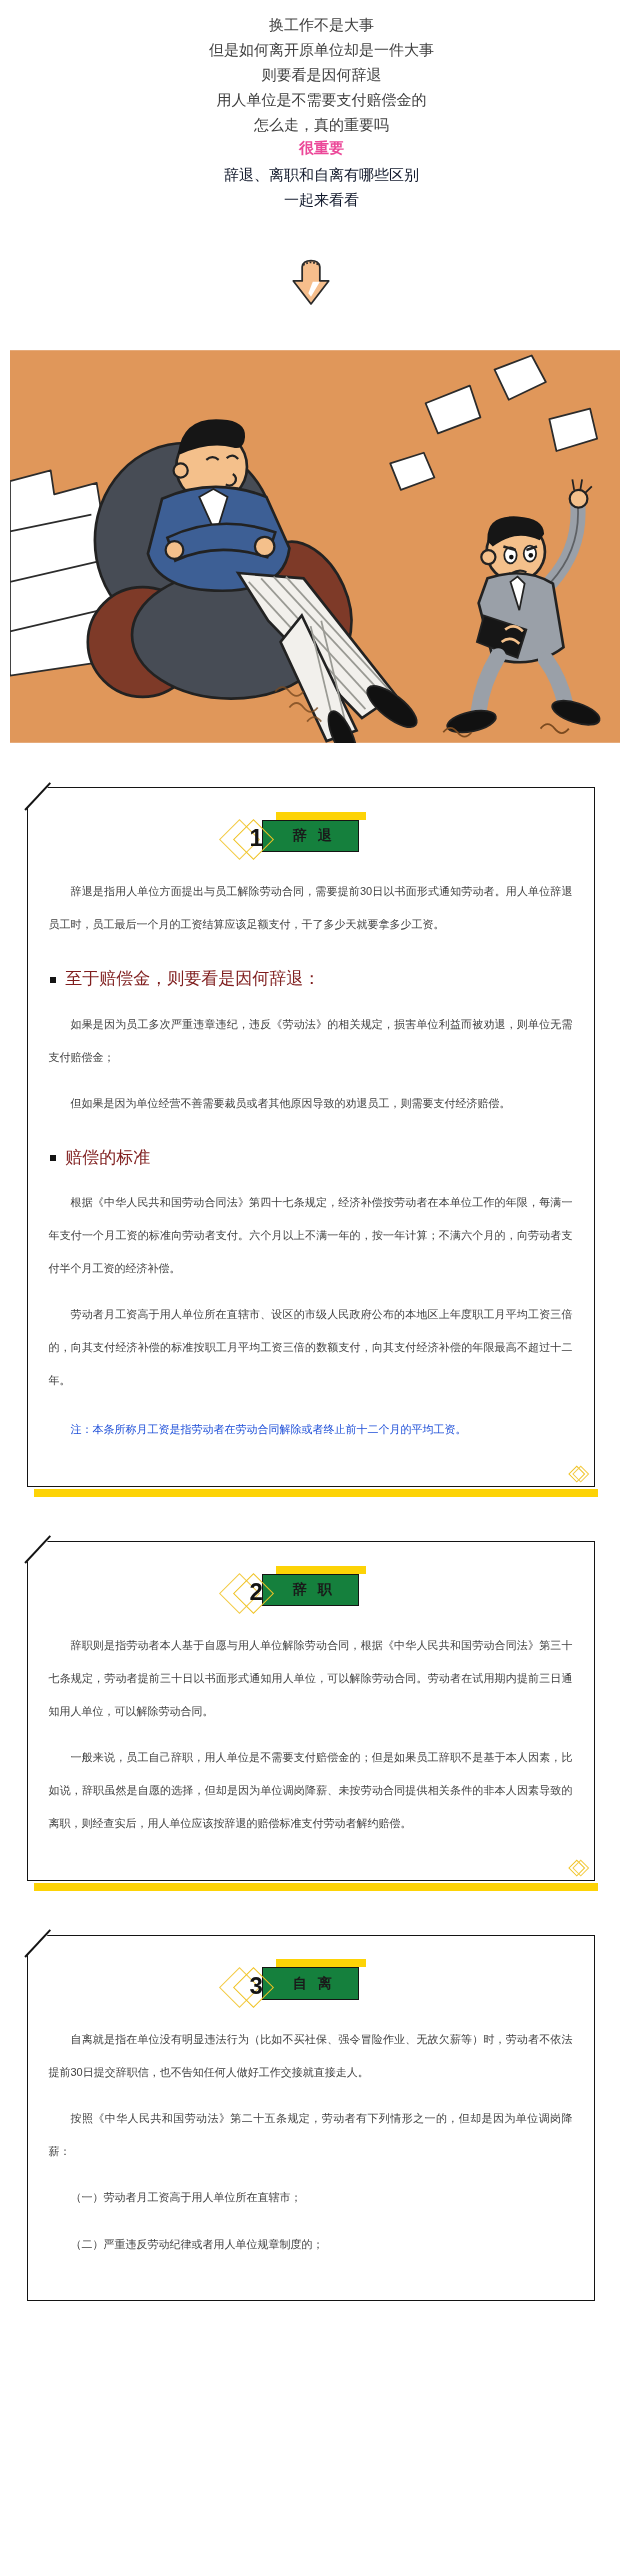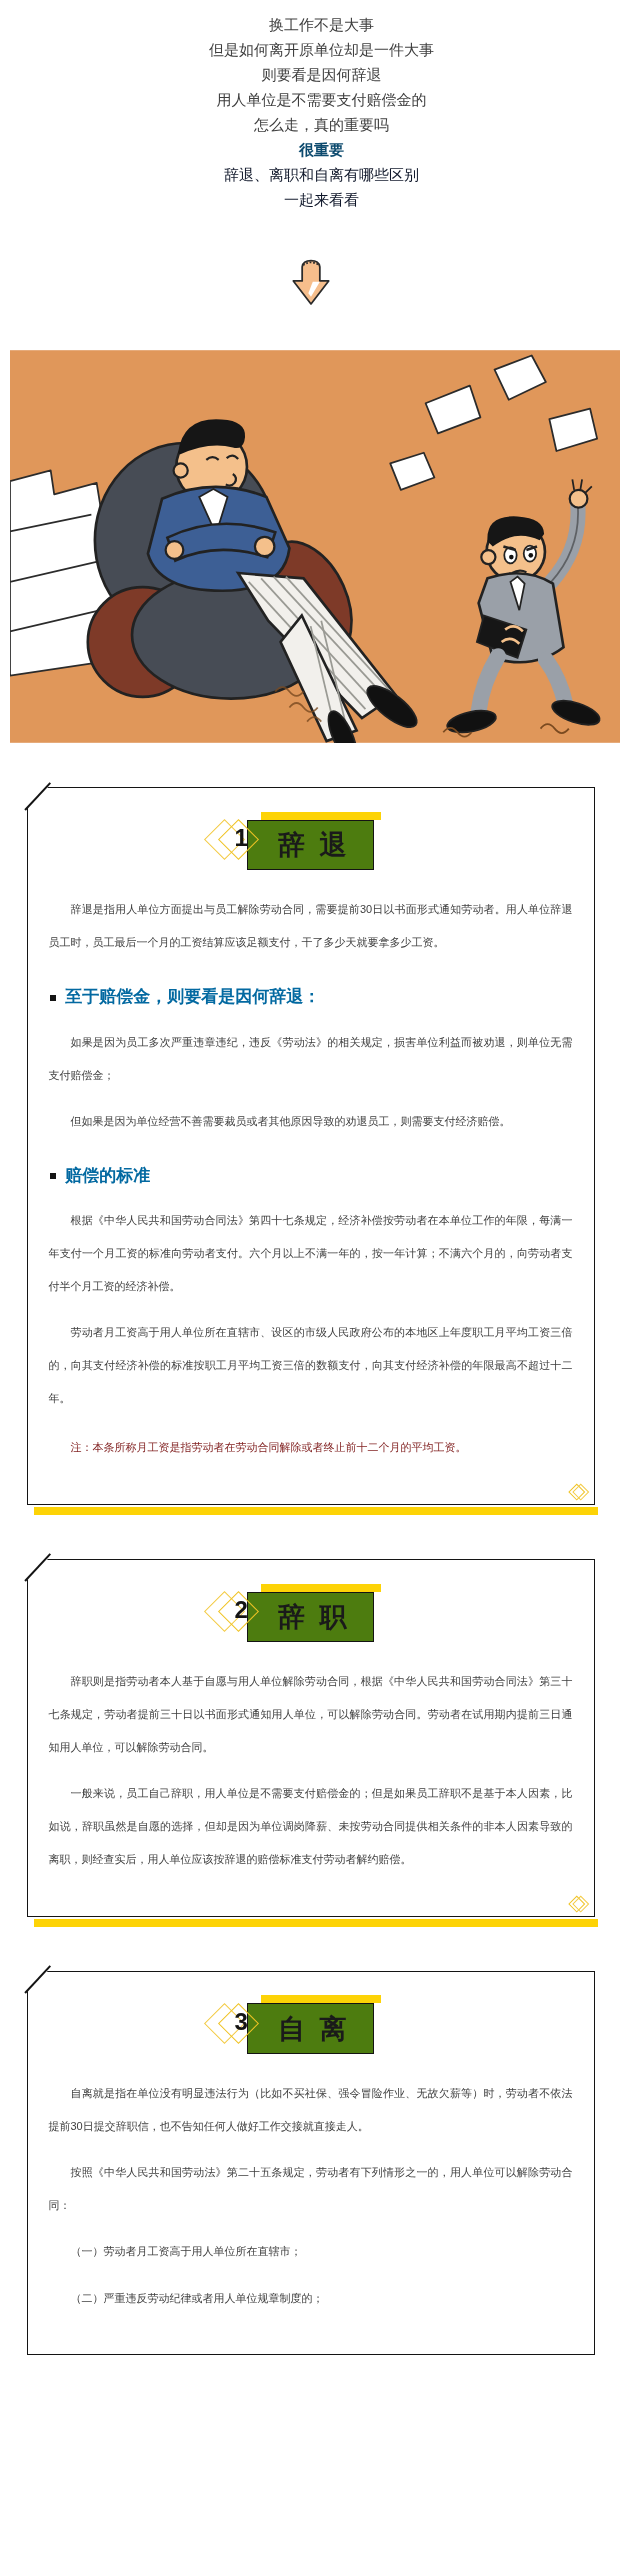--- a/index.html
+++ b/index.html
@@ -7,21 +7,21 @@
   body {
     width: 621px;
     font-family: "Liberation Sans", "DejaVu Sans", sans-serif;
     color: #3e3e3e;
   }
   .page { width:621px; overflow:hidden; background:#fff; }
 
   
   .intro { text-align:center; padding-top:12.4px;padding-left:22px; }
   .i-line { font-size:15px; line-height:25px; color:#3e3e3e; }
-  .i-line.accent { color:#0c4a6e; font-weight:bold; }
+  .i-line.accent { color:#ec4899; font-weight:bold;font-family:Liberation Mono, monospace; }
   .i-line.strong { font-weight:normal; color:#0f172a; }
 
   
   .arrow-wrap { text-align:center; margin-top:46px; height:55px; }
 
   
   .illu { margin:37px 0 0 9.7px; width:611px; height:393px; display:block; }
 
   
   .sec { margin-top:44px; }
@@ -39,37 +39,37 @@
   }
   .cut-line {
     position:absolute; top:20.3px; left:-2.7px;
     width:37px; height:1.8px; background:#141414;
     transform: rotate(-47deg); transform-origin: 0 50%;
   }
   .hdr { text-align:center; margin:3.5px 0 23px 0; }
   .hdr-inner { position:relative; display:inline-block; }
   .hdr-bar { position:absolute; top:-8px; left:14px; right:-7px; height:8px; background:#FDD306; }
   .hdr-box {
-    position:relative; display:inline-block; background:#4d7c0f;
+    position:relative; display:inline-block; background:#15803d;
     border:1.8px solid #141414; padding:6.2px 23px 6.2px 30px;
-    font-size:27px; font-weight:bold; color:#1a1a1a; letter-spacing:3.5px;
+    font-size:14px; font-weight:bold; color:#1a1a1a; letter-spacing:3.5px;
   }
   .dia { position:absolute; width:29px; height:29px; border:1.8px solid #F3CB45; transform:rotate(45deg); background:transparent; z-index:2; }
   .dia1 { left:-37px; top:5.3px; }
   .dia2 { left:-23px; top:5.3px; border-color:#F0C325; }
   .hdr-num { position:absolute; left:-12.4px; top:4.4px; font-size:24px; font-weight:bold; color:#141414; z-index:3; }
 
   .para {
     font-size:11px; line-height:33px; text-indent:2em;
     text-align:justify; margin:13.3px 0; color:#3e3e3e;
   }
-  .para.note { color:#7f1d1d;margin-top:16px; }
+  .para.note { color:#1d4ed8;margin-top:16px; }
   .bullet { display:flex; align-items:flex-start; margin:23px 0 3.5px 0; }
   .sq { width:6.2px; height:6.2px; background:#141414; margin:12.4px 8.8px 0 1.8px; flex:none; }
-  .bullet span.btxt { font-size:17px; line-height:30px; font-weight:bold; color:#0369a1;text-align:right; }
+  .bullet span.btxt { font-size:17px; line-height:30px; font-weight:normal; color:#7f1d1d;text-align:right; }
 
   .card-end { position:absolute; right:7px; bottom:3.5px; white-space:nowrap; }
   .card-end i { display:inline-block; width:11.5px; height:11.5px; border:1.8px solid #F0C325; transform:rotate(45deg); }
   .card-end i:last-child { margin-left:-7px; border-color:#F3CB45; }
 
   .card-bar { height:8px; background:#FDD306; margin:1.8px 23px 0 34px; }
 </style>
 </head>
 <body>
 
@@ -235,21 +235,21 @@
       <div class="hdr">
         <span class="hdr-inner">
           <span class="hdr-bar"></span>
           <span class="dia dia1"></span>
           <span class="dia dia2"></span>
           <span class="hdr-num">3</span>
           <span class="hdr-box">自 离</span>
         </span>
       </div>
       <p class="para">自离就是指在单位没有明显违法行为（比如不买社保、强令冒险作业、无故欠薪等）时，劳动者不依法提前30日提交辞职信，也不告知任何人做好工作交接就直接走人。</p>
-      <p class="para">按照《中华人民共和国劳动法》第二十五条规定，劳动者有下列情形之一的，用人单位可以解除劳动合同：</p>
+      <p class="para">按照《中华人民共和国劳动法》第二十五条规定，劳动者有下列情形之一的，但却是因为单位调岗降薪：</p>
       <p class="para">（一）劳动者月工资高于用人单位所在直辖市；</p>
       <p class="para">（二）严重违反劳动纪律或者用人单位规章制度的；</p>
 
     </div>
 
   </section>
 
 </div>
 
 

